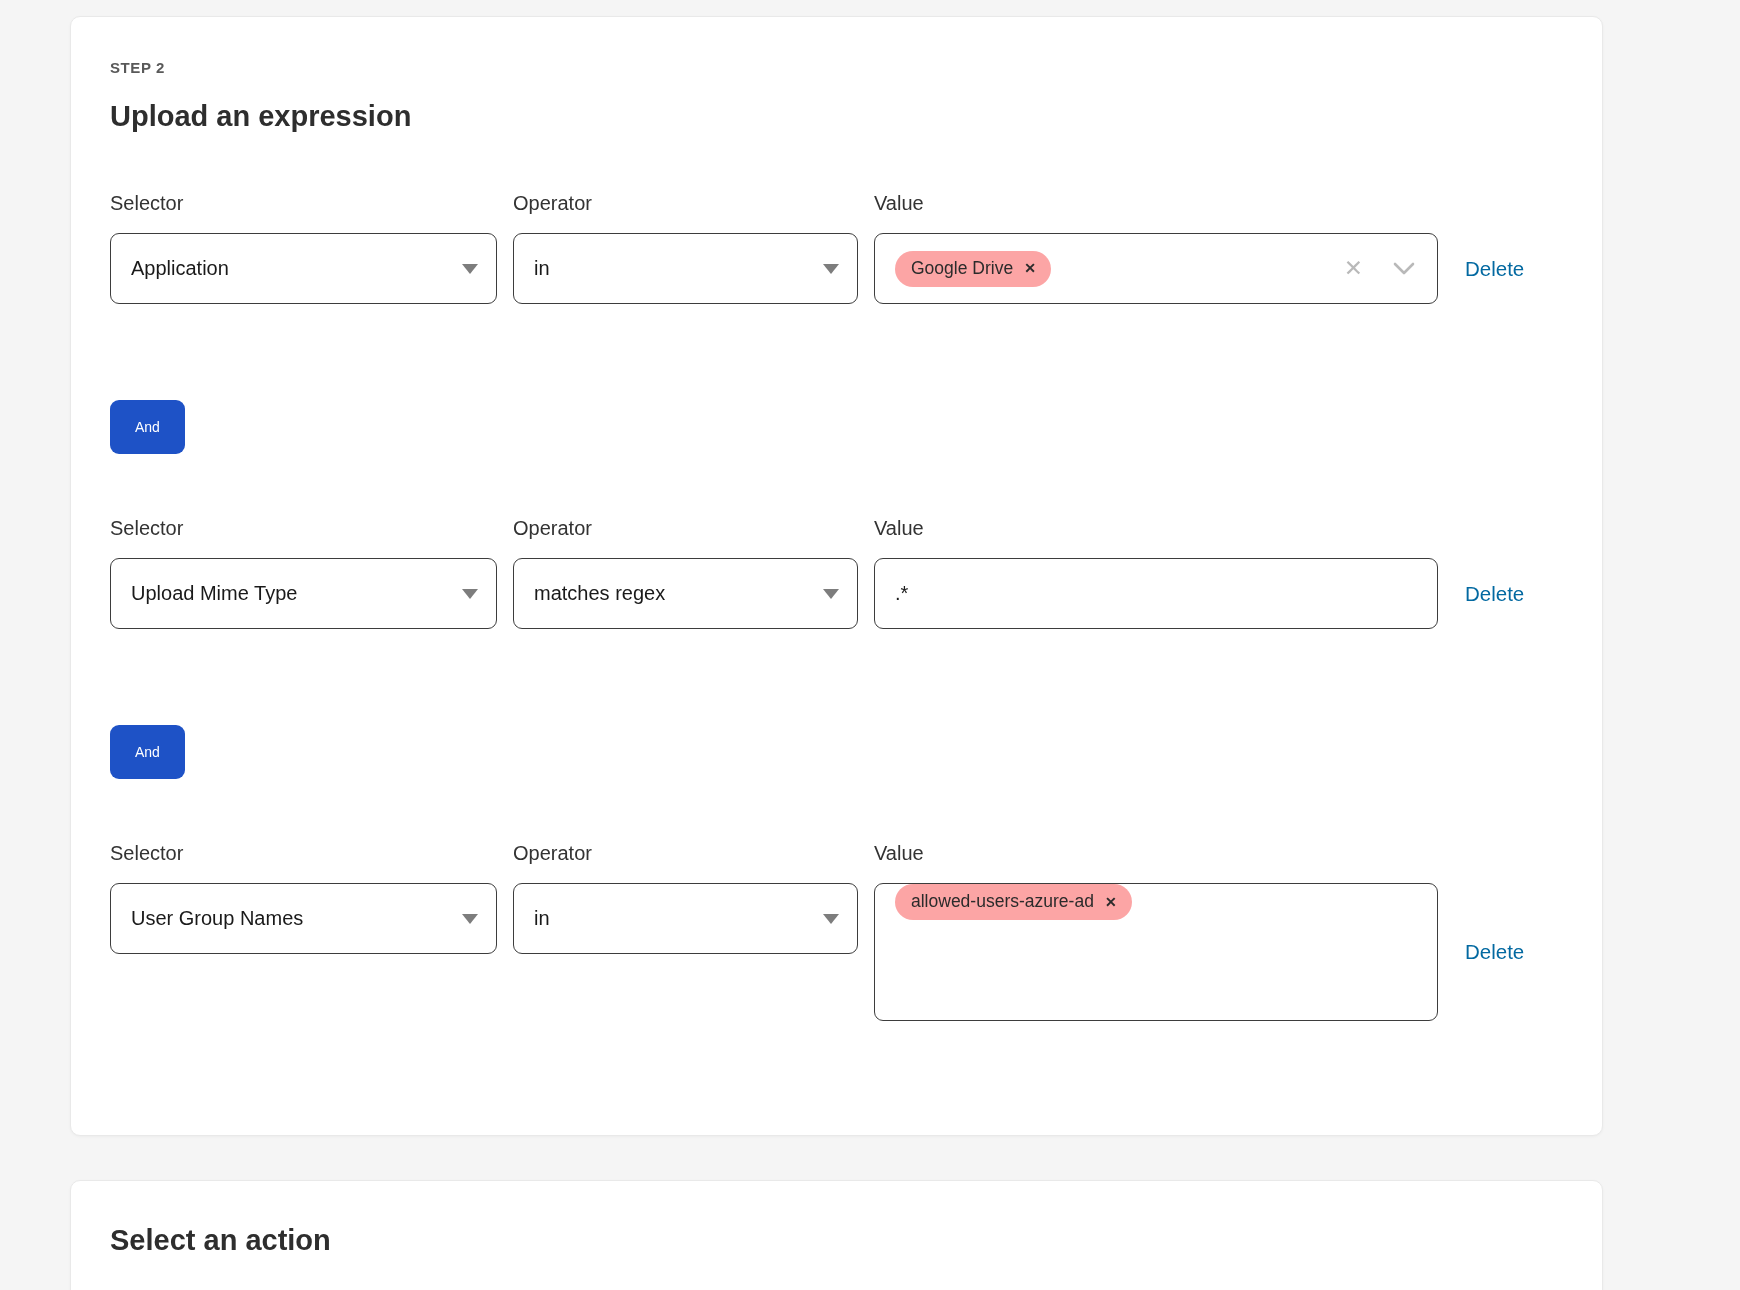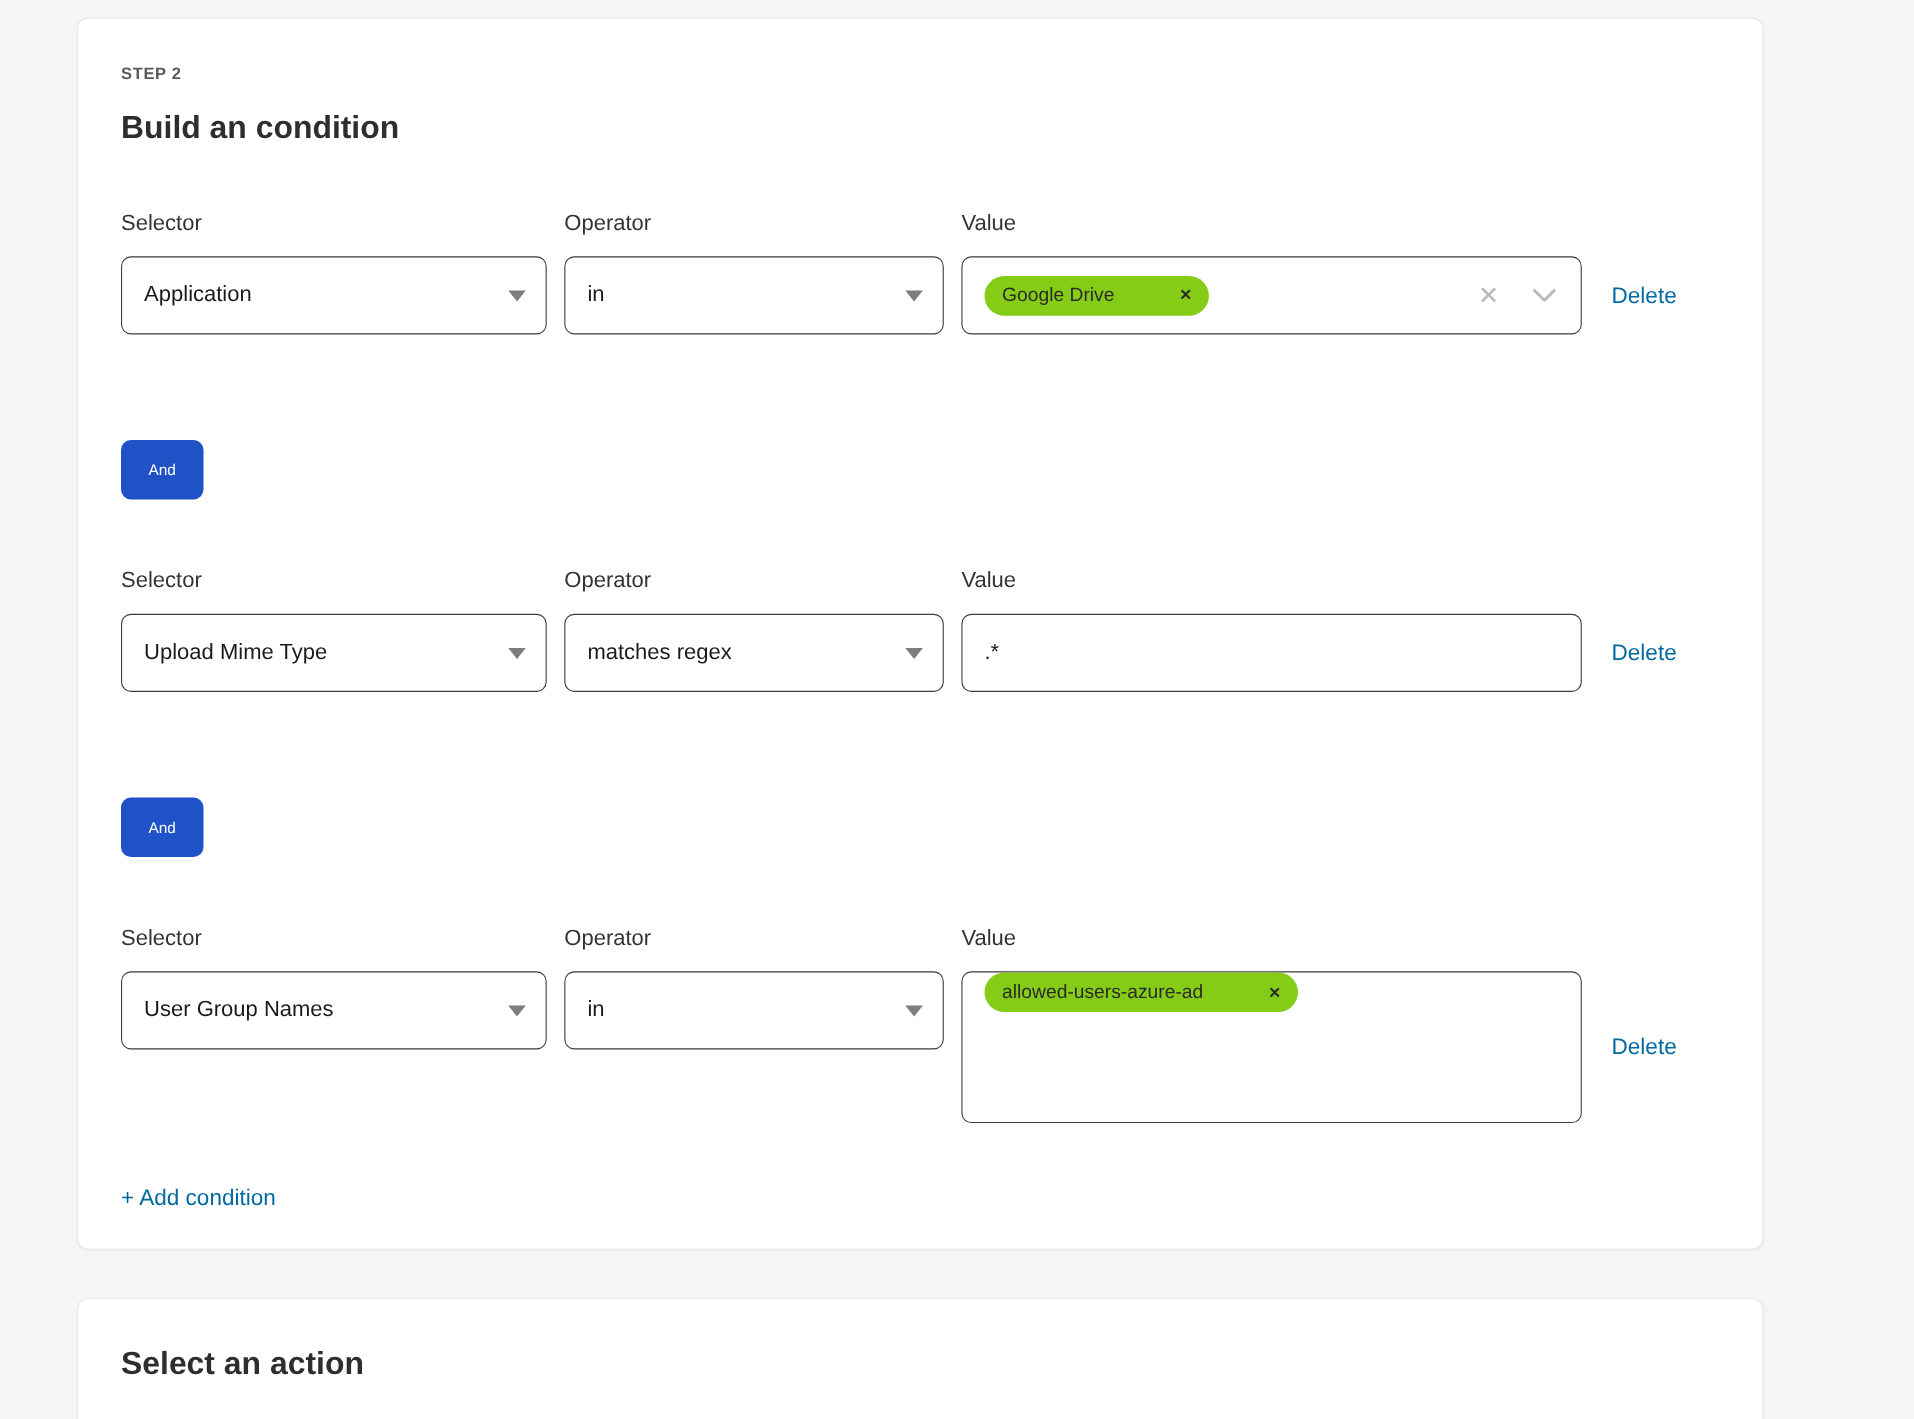--- a/index.html
+++ b/index.html
@@ -61,27 +61,26 @@
   .caret {
     width: 0; height: 0;
     border-left: 8px solid transparent;
     border-right: 8px solid transparent;
     border-top: 10px solid #7d7d7d;
     flex: 0 0 auto;
   }
   .tag {
     display: inline-flex;
     align-items: center;
-    background: #84cc16;
+    background: #fca5a5;
     border-radius: 18px;
     padding: 7px 15px 8px 16px;
     font-size: 17.5px;
     color: #2b2b2b;
     white-space: nowrap;
-    gap: 48px;
   }
   .tag .tag-x {
     margin-left: 11px;
     font-size: 14px;
     font-weight: bold;
     color: #2b2b2b;
     cursor: pointer;
     line-height: 1;
   }
   .value-right-icons {
@@ -127,21 +126,21 @@
     height: 54px;
     cursor: pointer;
   }
   .add-condition-row { margin-top: 56px; }
 </style>
 </head>
 <body>
 
 <div class="card card-step2">
   <div class="step-label">STEP 2</div>
-  <div class="page-title">Build an condition</div>
+  <div class="page-title">Upload an expression</div>
 
   
   <div class="cond">
     <div class="col-label">Selector</div>
     <div class="col-label">Operator</div>
     <div class="col-label">Value</div>
     <div></div>
 
     <div class="field dropdown">
       <span>Application</span>
@@ -214,20 +213,17 @@
       <span class="tag">
         <span>allowed-users-azure-ad</span>
         <span class="tag-x">✕</span>
       </span>
     </div>
     <div class="delete-cell">
       <a class="link">Delete</a>
     </div>
   </div>
 
-  <div class="add-condition-row">
-    <a class="link">+ Add condition</a>
-  </div>
 </div>
 
 <div class="card card-step3">
   <div class="page-title">Select an action</div>
 </div>
 
 </body></html>

